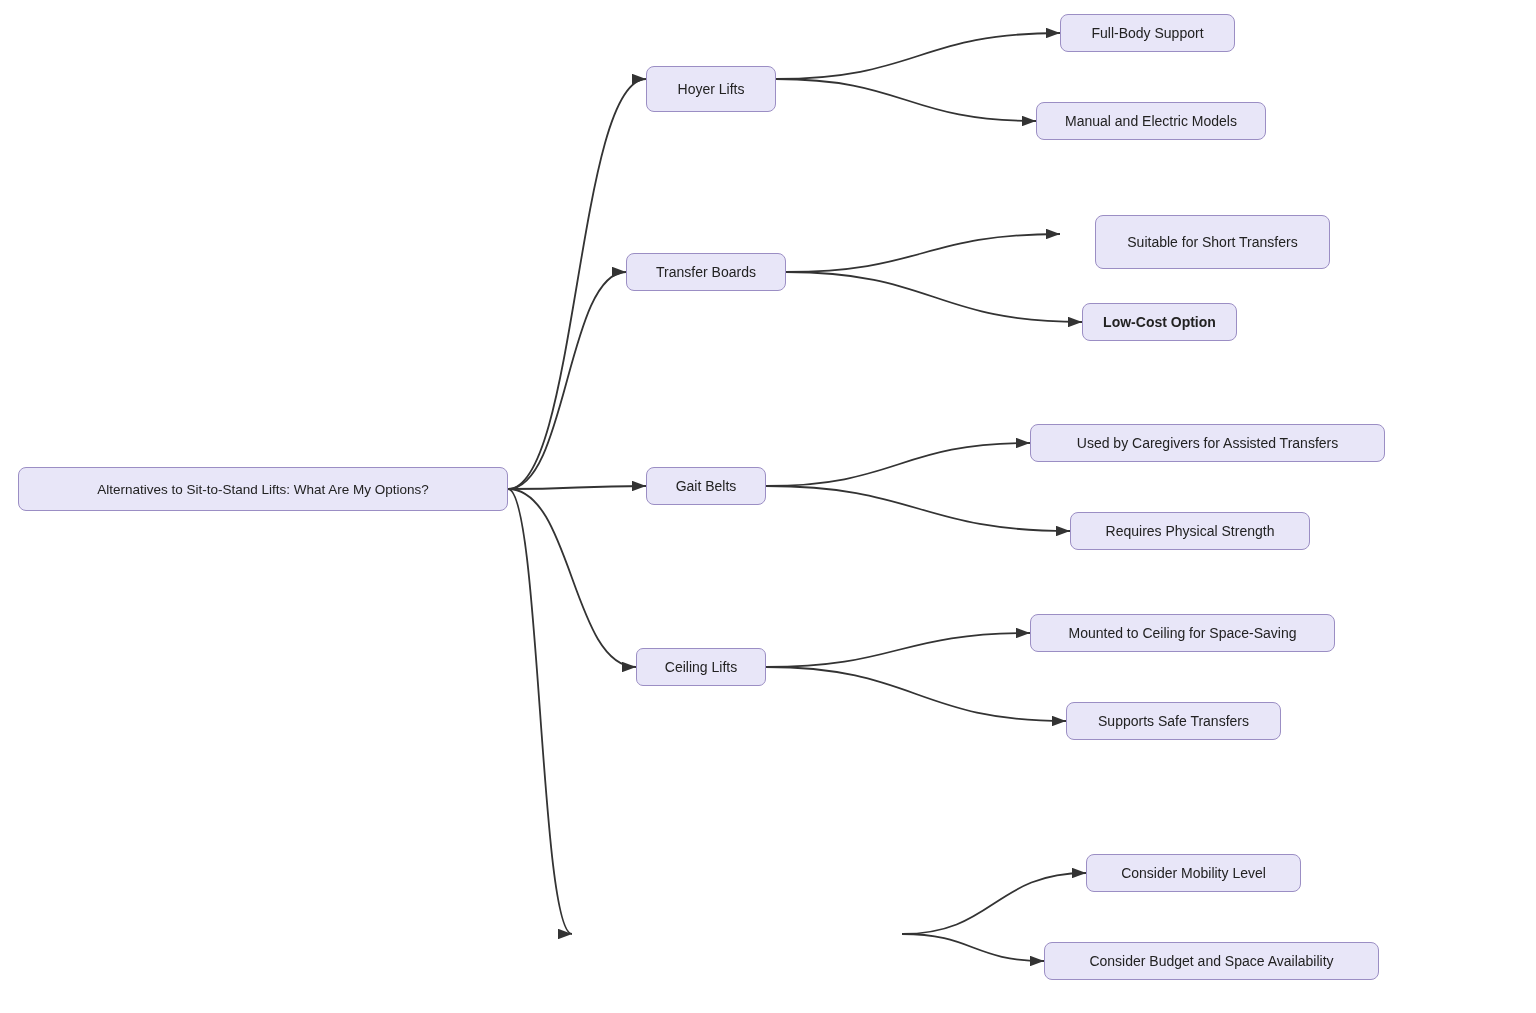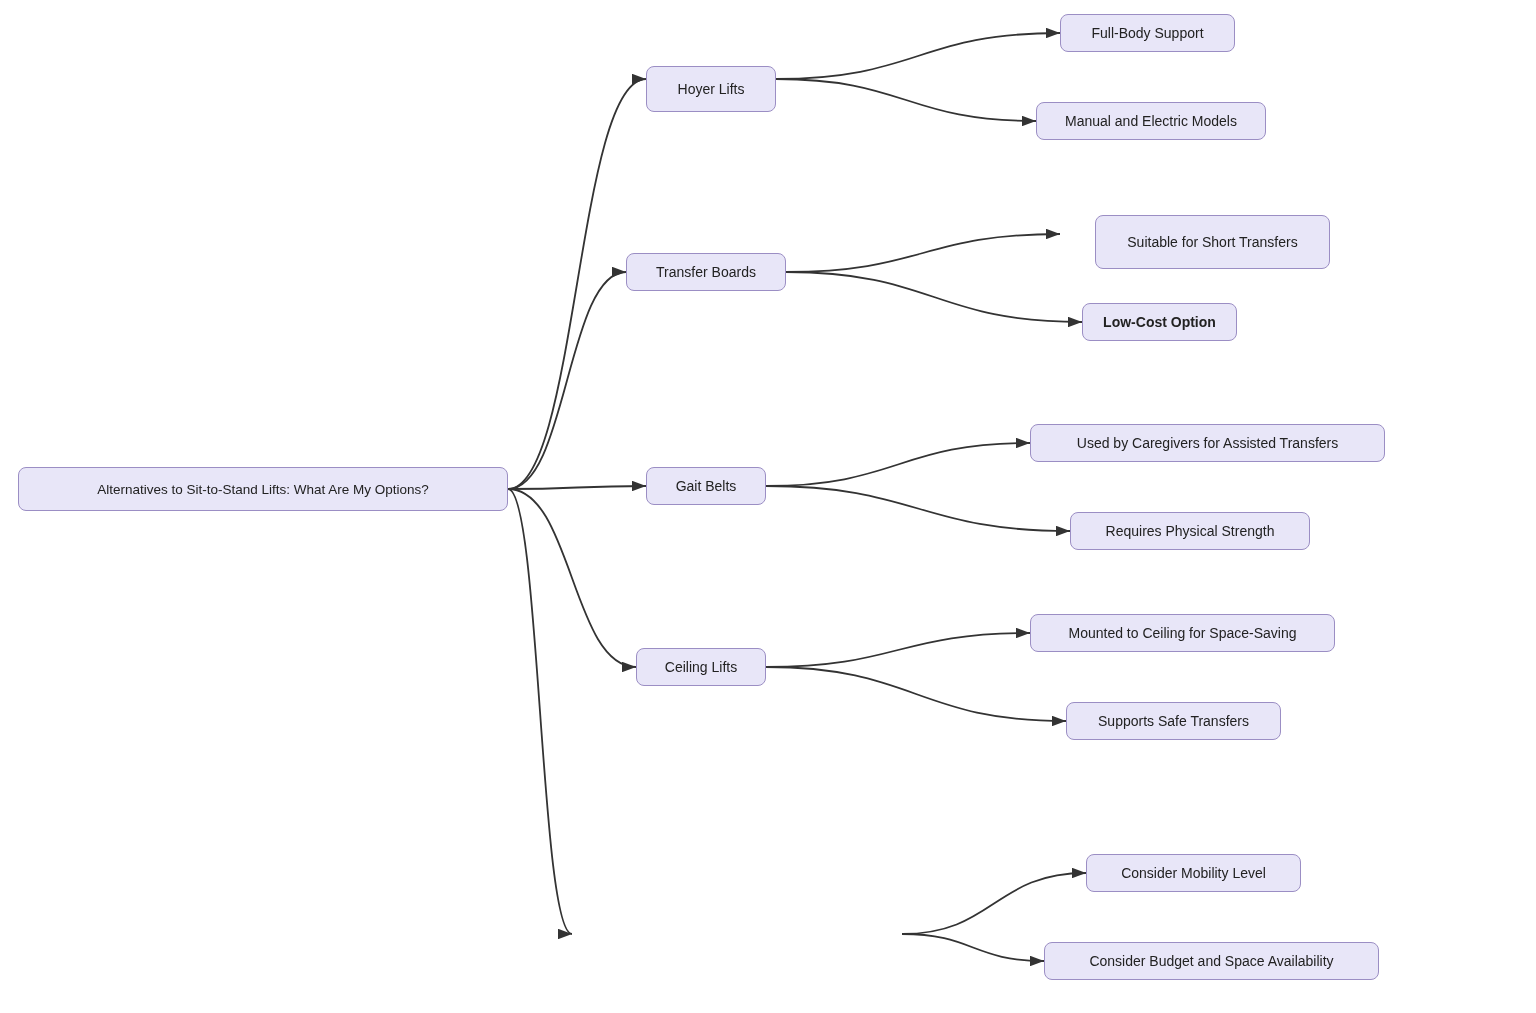--- a/index.html
+++ b/index.html
@@ -66,21 +66,21 @@
       <path d="M 766 486 C 918 486, 918 531, 1070 531" fill="none" stroke="#333" stroke-width="1.8" marker-end="url(#arrowhead)"></path>
       <path d="M 766 667 C 898 667, 898 633, 1030 633" fill="none" stroke="#333" stroke-width="1.8" marker-end="url(#arrowhead)"></path>
       <path d="M 766 667 C 916 667, 916 721, 1066 721" fill="none" stroke="#333" stroke-width="1.8" marker-end="url(#arrowhead)"></path>
       <path d="M 902 934 C 994 934, 994 873, 1086 873" fill="none" stroke="#333" stroke-width="1.8" marker-end="url(#arrowhead)"></path>
       <path d="M 902 934 C 973 934, 973 961, 1044 961" fill="none" stroke="#333" stroke-width="1.8" marker-end="url(#arrowhead)"></path>
     </svg>
 <div class="node node-root" style="left: 18px; top: 467px; width: 490px; height: 44px;">Alternatives to Sit-to-Stand Lifts: What Are My Options?</div>
     <div class="node" style="left: 646px; top: 66px; width: 130px; height: 46px;">Hoyer Lifts</div>
     <div class="node" style="left: 626px; top: 253px; width: 160px; height: 38px;">Transfer Boards</div>
     <div class="node" style="left: 646px; top: 467px; width: 120px; height: 38px;">Gait Belts</div>
-    <div class="node" style="left: 636px; top: 648px; width: 130px; height: 38px;">Ceiling Lifts</div>
+    <div class="node" style="left: 636px; top: 648px; width: 130px; height: 38px; border-radius: 7px;">Ceiling Lifts</div>
     <div class="node" style="left: 1060px; top: 14px; width: 175px; height: 38px;">Full-Body Support</div>
     <div class="node" style="left: 1036px; top: 102px; width: 230px; height: 38px;">Manual and Electric Models</div>
     <div class="node" style="left: 1095px; top: 215px; width: 235px; height: 54px;">Suitable for Short Transfers</div>
     <div class="node" style="left: 1082px; top: 303px; width: 155px; height: 38px; font-weight: bold;">Low-Cost Option</div>
     <div class="node" style="left: 1030px; top: 424px; width: 355px; height: 38px;">Used by Caregivers for Assisted Transfers</div>
     <div class="node" style="left: 1070px; top: 512px; width: 240px; height: 38px;">Requires Physical Strength</div>
     <div class="node" style="left: 1030px; top: 614px; width: 305px; height: 38px;">Mounted to Ceiling for Space-Saving</div>
     <div class="node" style="left: 1066px; top: 702px; width: 215px; height: 38px; border-radius: 8px;">Supports Safe Transfers</div>
     <div class="node" style="left: 1086px; top: 854px; width: 215px; height: 38px;">Consider Mobility Level</div>
     <div class="node" style="left: 1044px; top: 942px; width: 335px; height: 38px;">Consider Budget and Space Availability</div>

